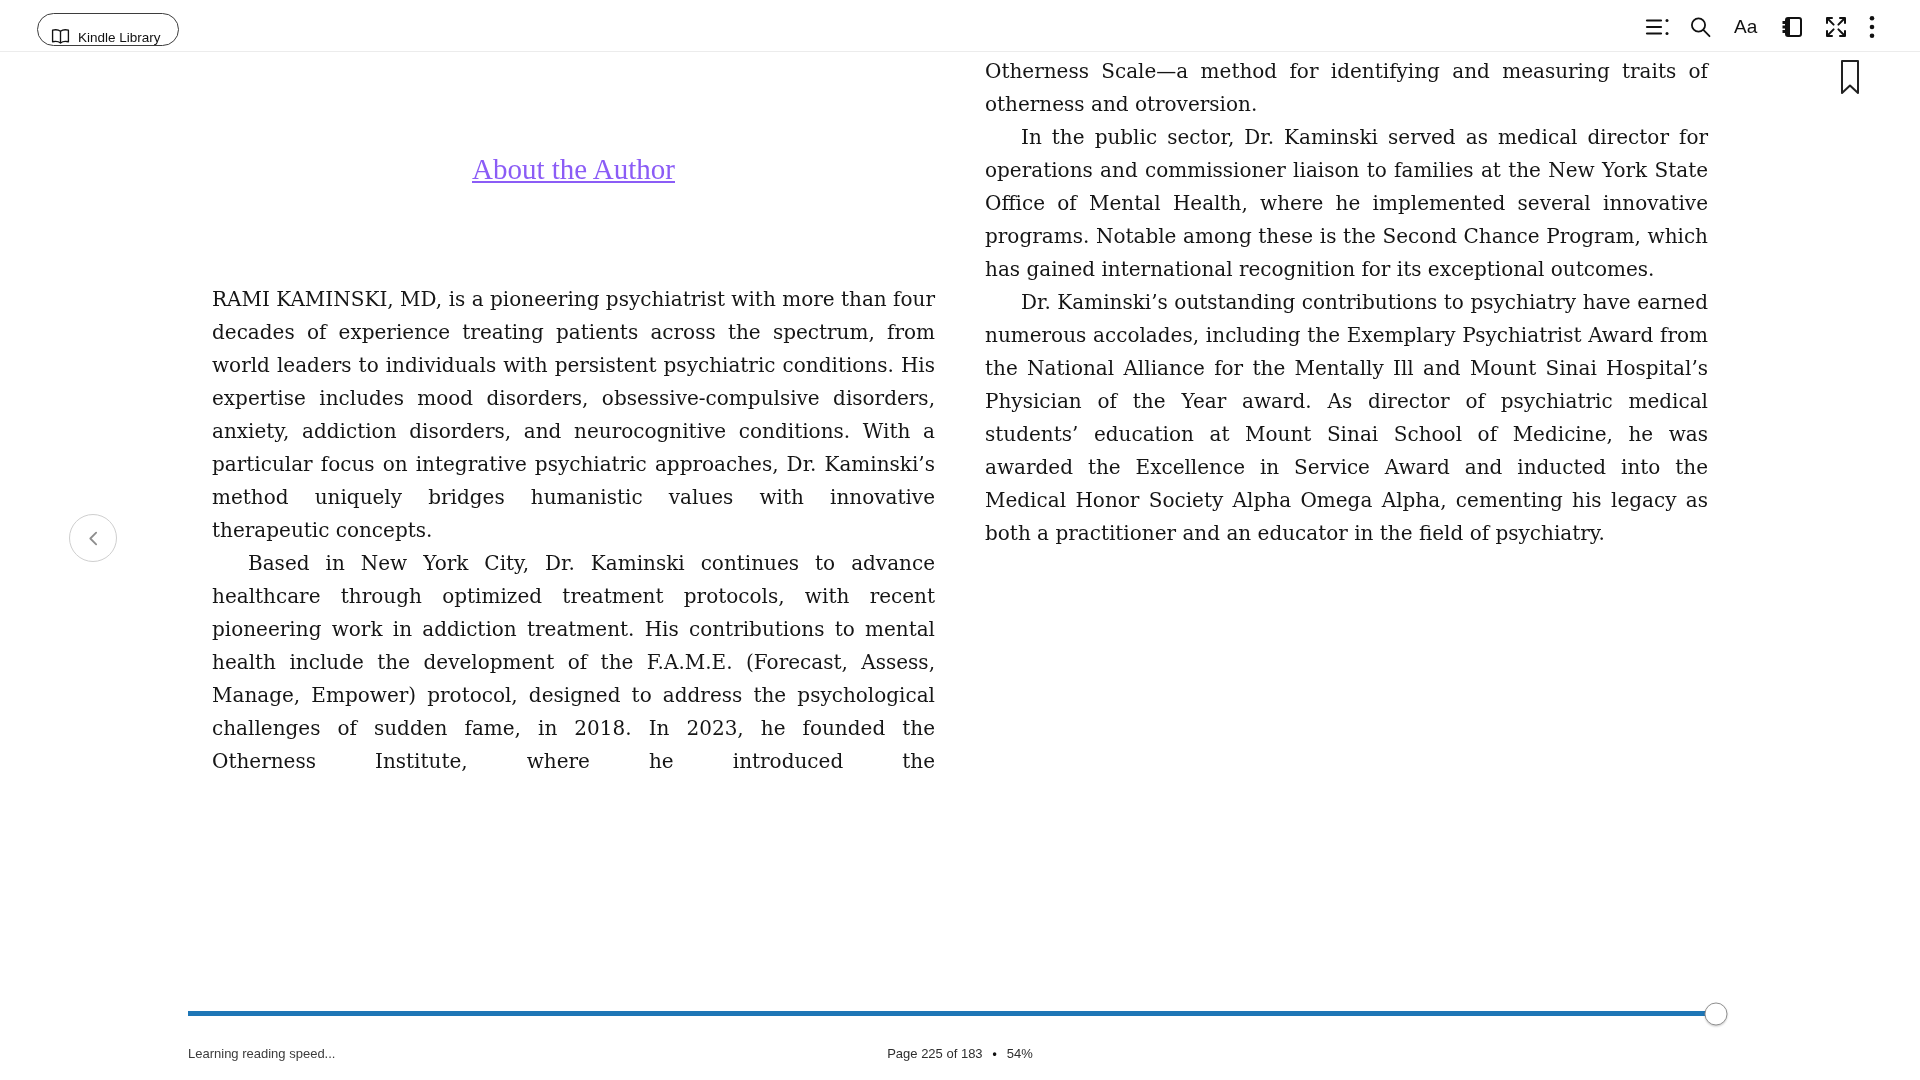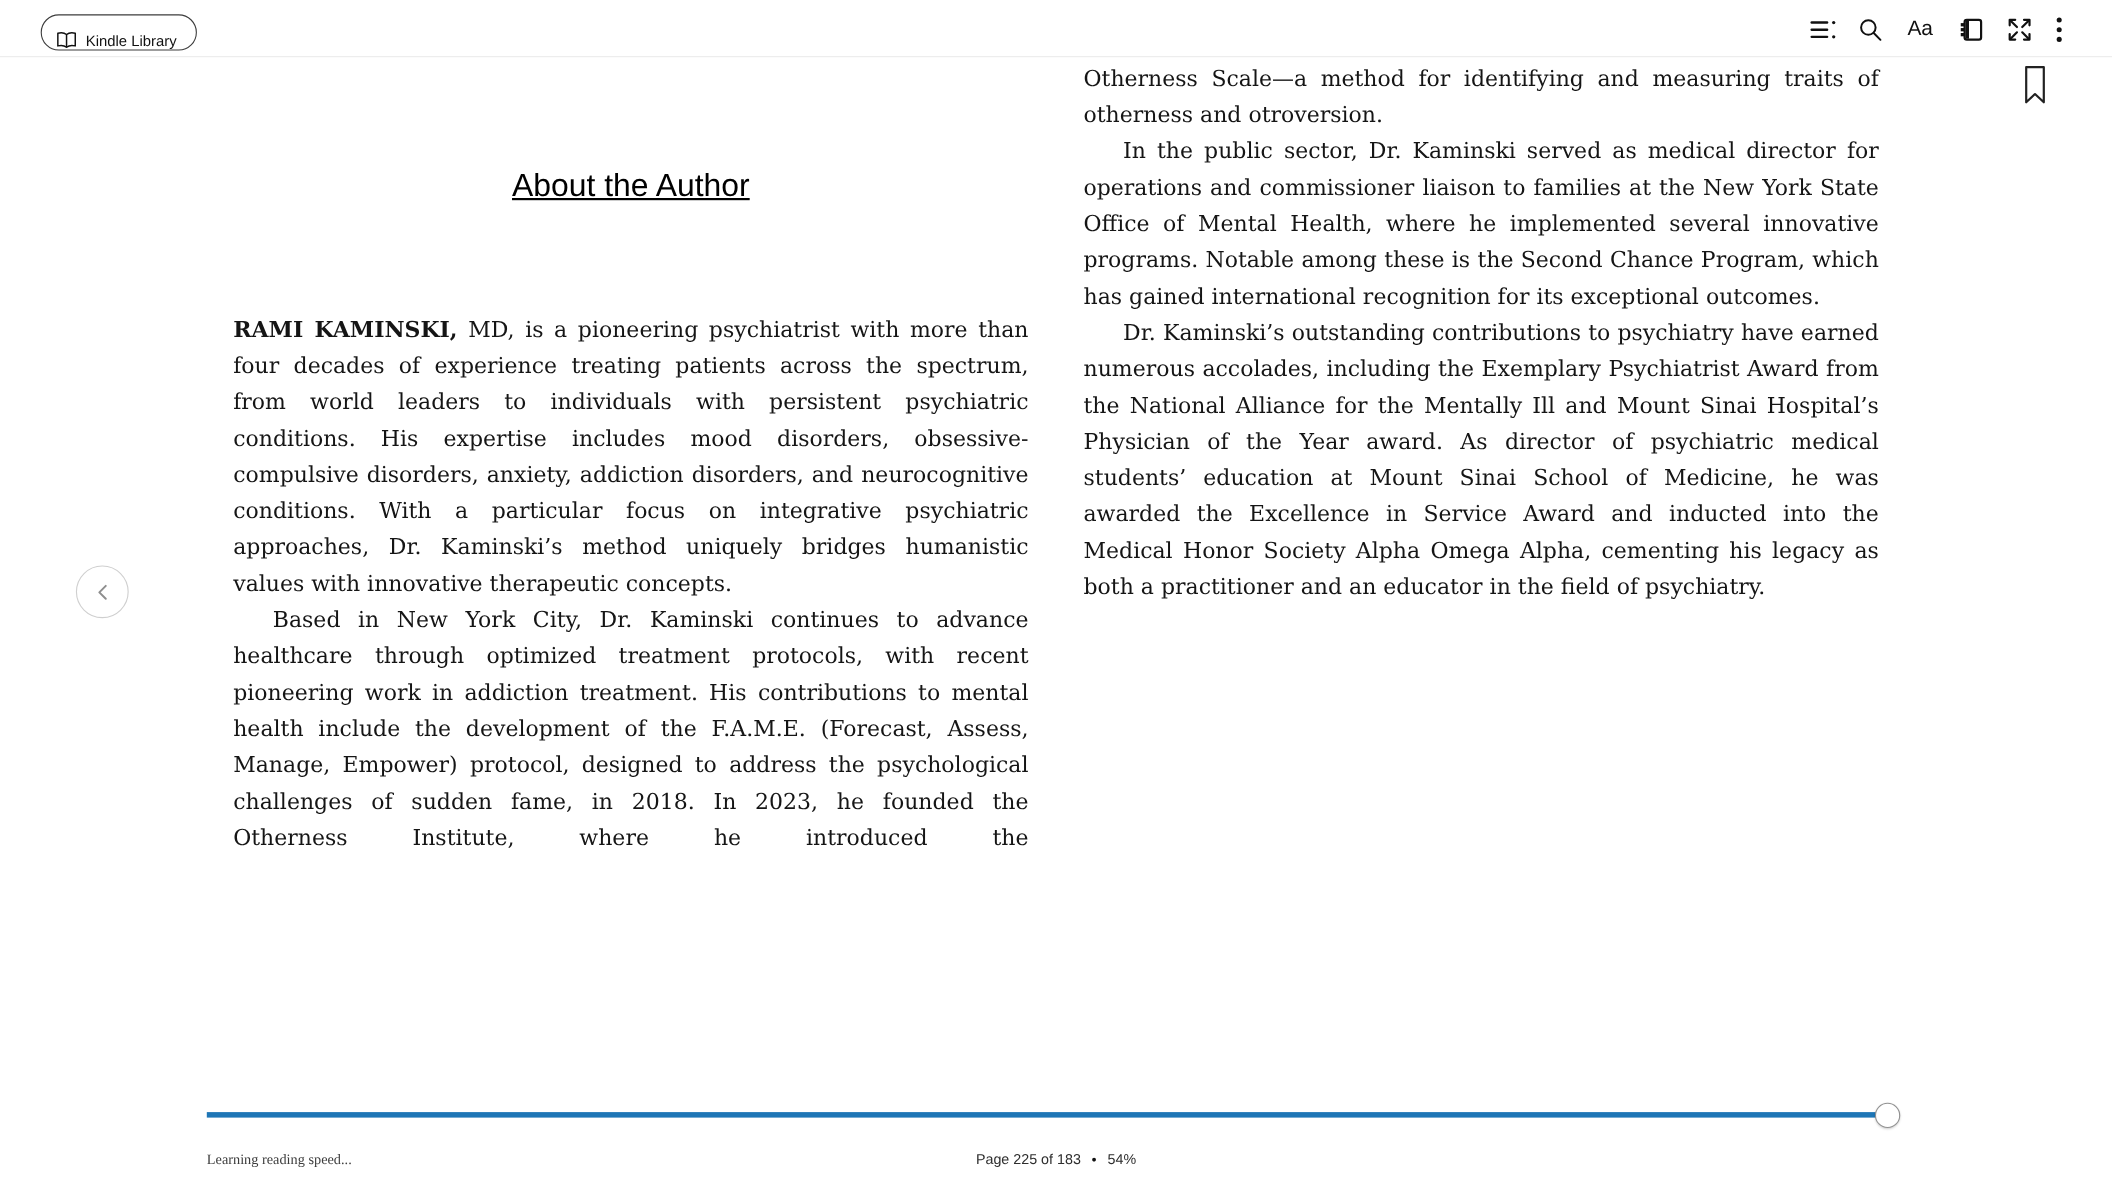--- a/index.html
+++ b/index.html
@@ -20,35 +20,35 @@
 
   
   .nav-prev { position:absolute; left:69px; top:514px; width:48px; height:48px; border:1px solid #cfcfcf;
               border-radius:50%; background:#fff; display:flex; align-items:center; justify-content:center; cursor:pointer; }
 
   
   .column { position:absolute; width:723px; font-family:"DejaVu Serif", serif; font-size:20px;
             line-height:33px; color:#151515; text-align:justify; }
   .col-left  { left:212px; top:0; }
   .col-right { left:985px; top:55px; }
-  .chapter-heading { display:block; margin-top:151px; text-align:center; font-family:Liberation Sans, sans-serif;
-                     font-size:29px; line-height:36px; color:#000000; text-decoration:underline; cursor:pointer; }
+  .chapter-heading { display:block; margin-top:151px; text-align:center; font-family:Liberation Serif, serif;
+                     font-size:29px; line-height:36px; color:#8b5cf6; text-decoration:underline; cursor:pointer; }
   .para { margin:0; }
   .para.first { margin-top:96px; }
   .para.indent { text-indent:36px; }
   .para.cont { text-align-last:justify; }
-  .para strong { font-weight:700; }
+  .para strong { font-weight:400; }
 
   
   .progress { position:absolute; left:188px; top:1011px; width:1543px; height:5px; cursor:pointer; }
   .progress-fill { position:absolute; left:0; top:0; height:5px; background:#1e76b6; }
   .progress-knob { position:absolute; top:2.5px; left:0; width:23px; height:23px; background:#fff;
                    border:1px solid #909090; border-radius:50%; transform:translate(-50%,-50%);
                    box-shadow:0 1px 2px rgba(0,0,0,.18); cursor:pointer; }
-  .footer-left { position:absolute; left:188px; top:1046px; font-size:13px; color:#3c3c3c;font-family:Liberation Serif, serif; }
+  .footer-left { position:absolute; left:188px; top:1046px; font-size:13px; color:#3c3c3c; }
   .footer-center { position:absolute; left:0; right:0; top:1046px; text-align:center; font-size:13px; color:#2e2e2e; }
   .footer-center .sep { display:inline-block; margin:0 10px; font-weight:bold; font-size:12px; color:#111; }
 
   svg { display:block; }
 </style>
 </head>
 <body>
 
 <div class="topbar">
 

